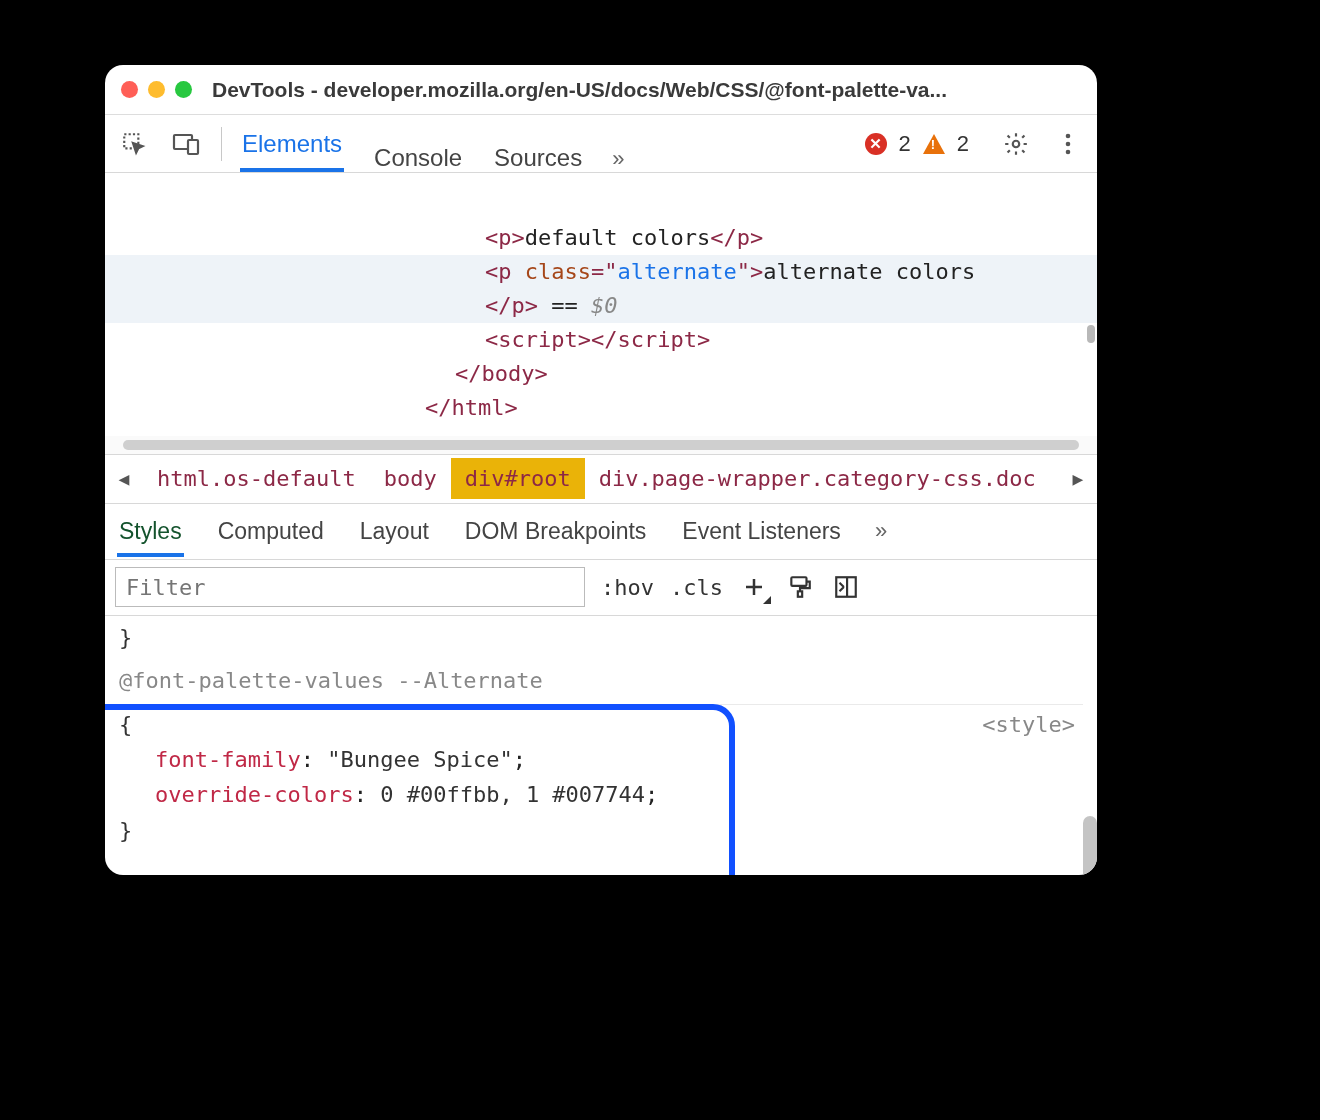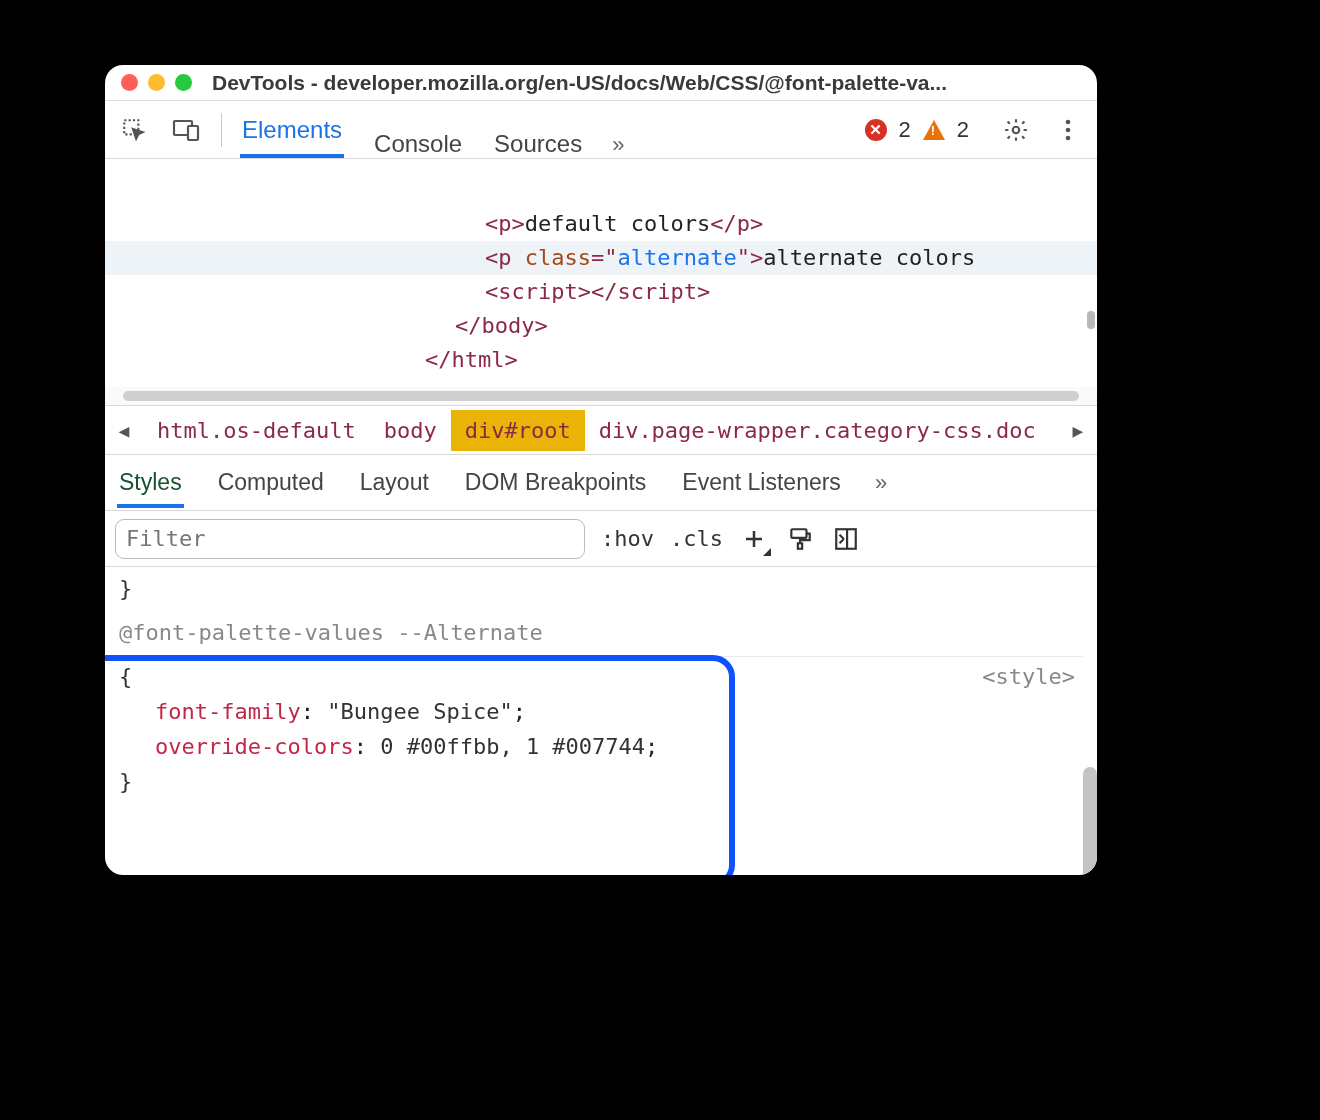--- a/index.html
+++ b/index.html
@@ -19,21 +19,21 @@
   width: 992px;
   height: 810px;
   background: #fff;
   border-radius: 18px;
   box-shadow: 0 30px 60px rgba(0,0,0,0.5);
   overflow: hidden;
   display: flex;
   flex-direction: column;
 }
 .titlebar {
-  height: 36px;
+  height: 50px;
   display: flex;
   align-items: center;
   padding: 0 16px;
   gap: 10px;
   border-bottom: 1px solid #ddd;
 }
 .tl-dots { display: flex; gap: 10px; }
 .tl-dot { width: 17px; height: 17px; border-radius: 50%; }
 .tl-title { font-size: 21px; font-weight: 600; color: #3a3a3a; margin-left: 10px; white-space: nowrap; overflow: hidden; text-overflow: ellipsis; }
 
@@ -98,21 +98,21 @@
 }
 .panel-tabs .pt { padding:12px 2px; }
 .panel-tabs .pt.active { color:#14532d; border-bottom:4px solid #1a73e8; padding-bottom:8px; }
 
 .filter-row {
   display:flex; align-items:center; height:56px; border-bottom:1px solid #d8d8d8;
   padding:0 10px; gap:16px; font-family: Menlo, Consolas, monospace; font-size:22px;
 }
 .filter-row input {
   flex:0 0 470px; height:40px; font-size:22px; padding:0 10px;
-  border:1px solid #bbb; border-radius:9px; font-family:inherit;
+  border:1px solid #bbb; border-radius:0; font-family:inherit;
 }
 .tool-ic { width:30px; height:30px; display:flex; align-items:center; justify-content:center; color:#444; position:relative; }
 .mono-btn { color:#333; }
 
 .styles {
   font-family: Menlo, Consolas, monospace; font-size:22px; line-height:1.6;
   padding: 4px 14px 20px 14px; position:relative; flex:1;
 }
 .rule-head { color:#888; padding:8px 0 6px 0; border-bottom:1px solid #eaeaea; margin-bottom:2px; }
 .rule-body { position:relative; }
@@ -181,20 +181,21 @@
           <circle cx="3" cy="4" r="2.3"></circle>
           <circle cx="3" cy="12" r="2.3"></circle>
           <circle cx="3" cy="20" r="2.3"></circle>
         </svg>
     </div>
   </div>
 
   <div class="dom">
     <div class="row"><span class="br">&lt;</span><span class="tag">p</span><span class="br">&gt;</span><span class="txt">default colors</span><span class="br">&lt;/</span><span class="tag">p</span><span class="br">&gt;</span></div>
     <div class="row hl"><span class="br">&lt;</span><span class="tag">p</span> <span class="attrn">class</span><span class="eq">=</span><span class="br">"</span><span class="attrv">alternate</span><span class="br">"</span><span class="br">&gt;</span><span class="txt">alternate colors</span></div>
+    <div class="row hl"><span class="br">&lt;/</span><span class="tag">p</span><span class="br">&gt;</span> <span class="txt">==</span> <span class="sel0">$0</span></div>
     <div class="row"><span class="br">&lt;</span><span class="tag">script</span><span class="br">&gt;</span><span class="br">&lt;/</span><span class="tag">script</span><span class="br">&gt;</span></div>
     <div class="row i3"><span class="br">&lt;/</span><span class="tag">body</span><span class="br">&gt;</span></div>
     <div class="row i2"><span class="br">&lt;/</span><span class="tag">html</span><span class="br">&gt;</span></div>
     <div class="dom-scroll"></div>
   </div>
   <div class="hscroll">
       <div class="thumb"></div>
     </div>
 
   <div class="crumbs">

